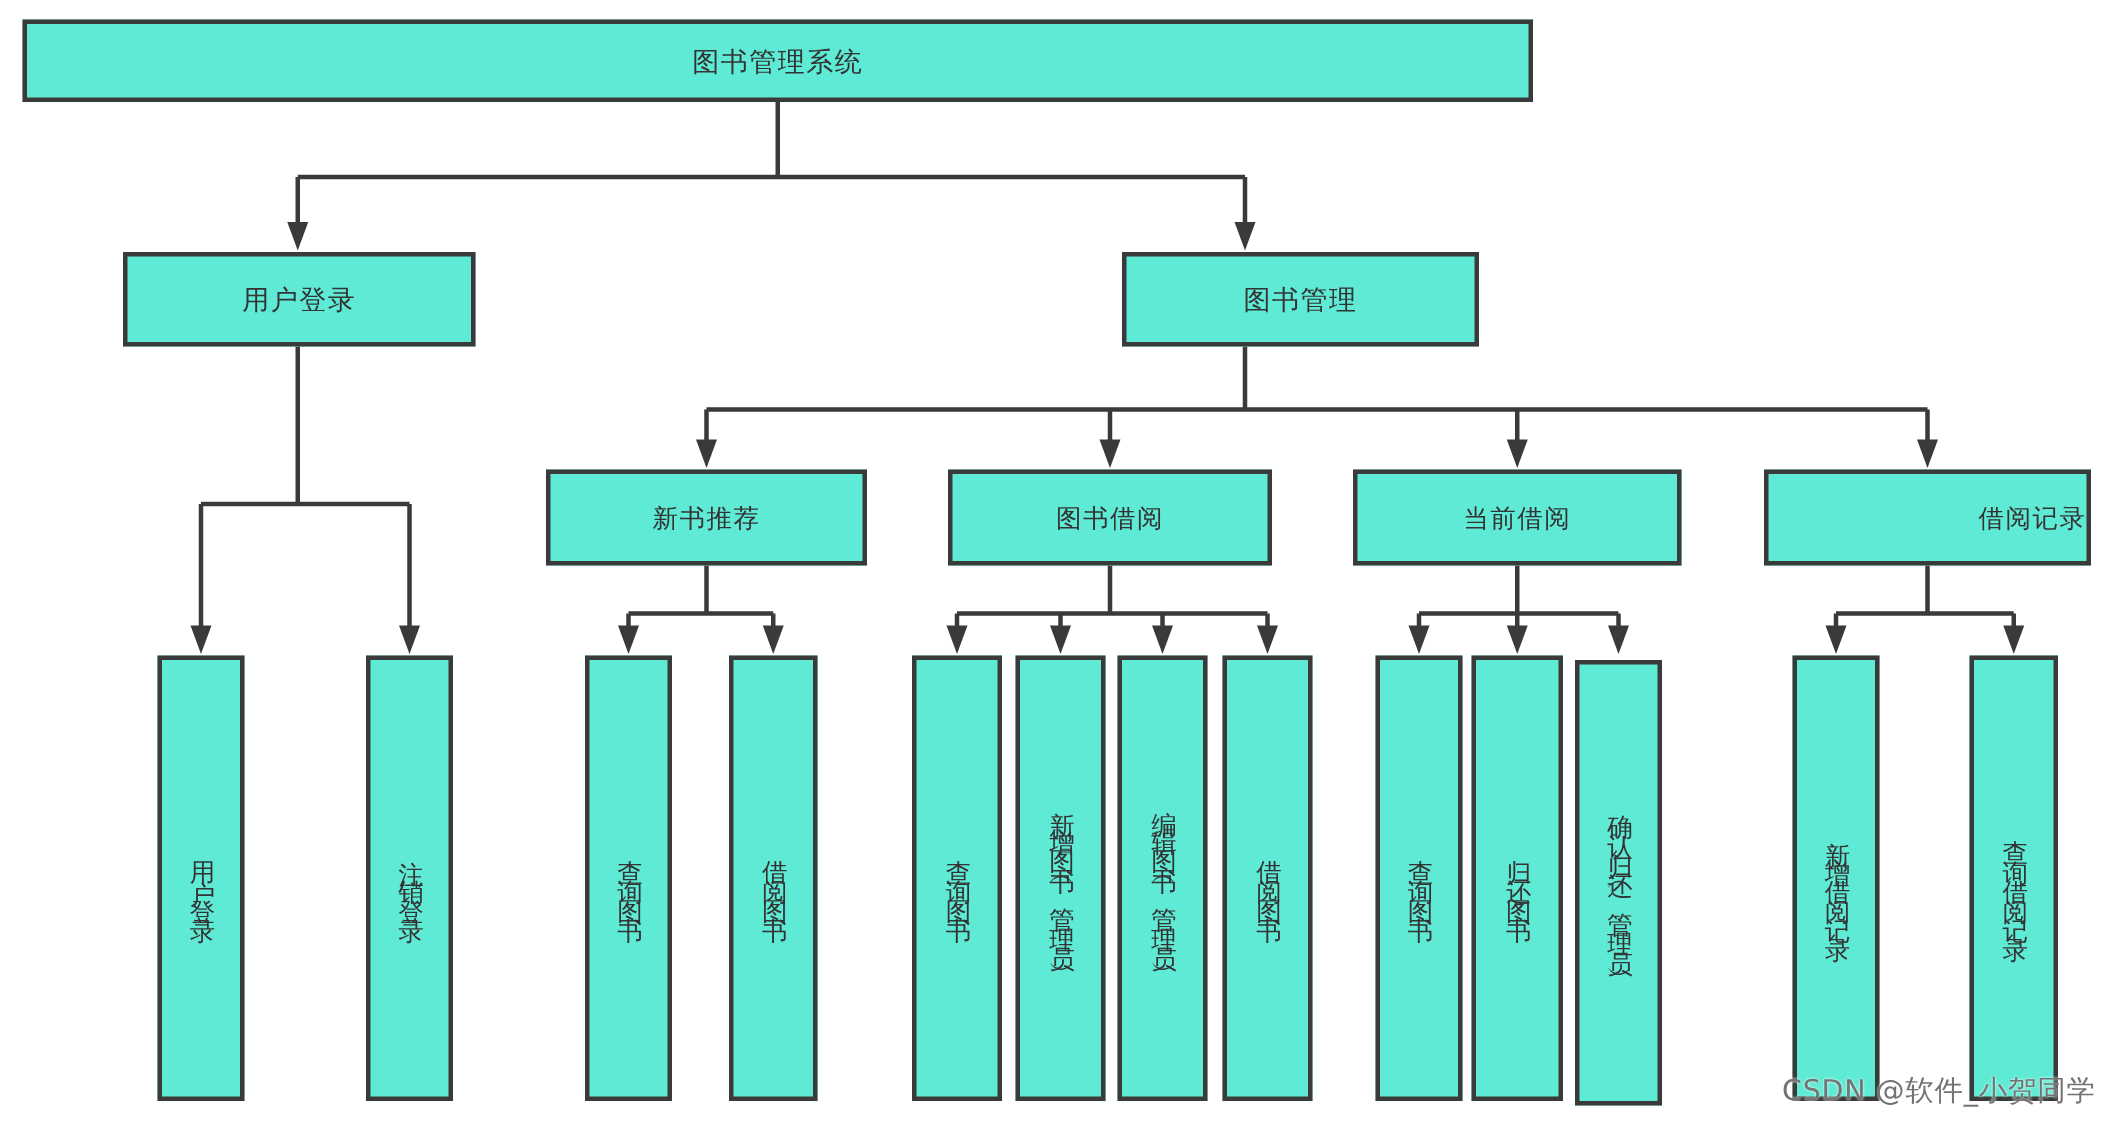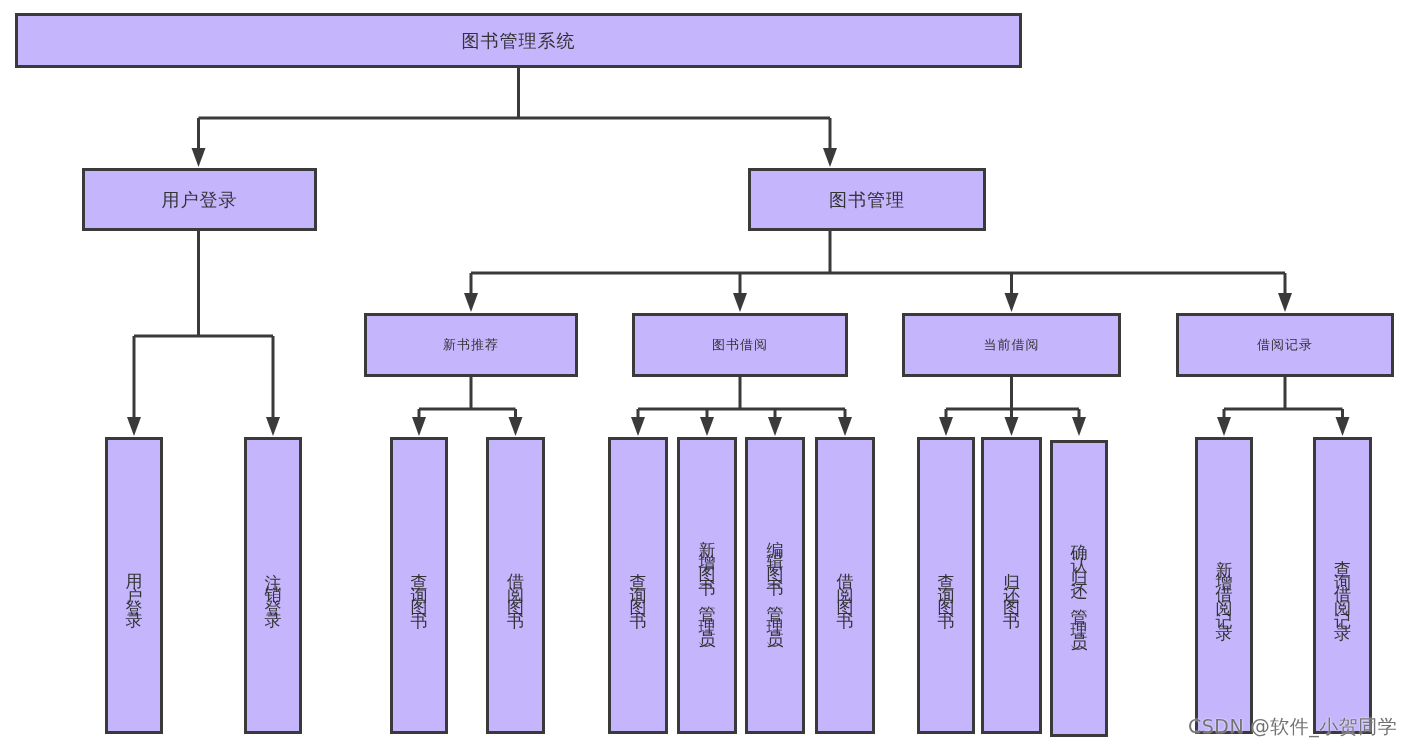--- a/index.html
+++ b/index.html
@@ -13,35 +13,35 @@
   }
   #connectors {
     position: absolute;
     left: 0; top: 0;
     width: 1405px; height: 747px;
     pointer-events: none;
   }
   .node {
     position: absolute;
     box-sizing: border-box;
-    background: #c4b5fd;
+    background: #5eead4;
     border: 3px solid #3a3a3a;
     display: flex;
     align-items: center;
     justify-content: center;
     color: #333333;
     z-index: 2;
   }
   .h-label {
     font-size: 18px;
     letter-spacing: 1px;
     white-space: nowrap;
     color: #333333;
   }
-  .lvl3 .h-label { font-size: 13px; }
+  .lvl3 .h-label { font-size: 17px; }
   .leaf {
     border-width: 3px;
   }
   .v-label {
     writing-mode: vertical-rl;
     text-orientation: mixed;
     font-size: 17px;
     letter-spacing: 13px;
     line-height: 1;
     color: #333333;
@@ -148,21 +148,21 @@
 
   <div class="node lvl3" style="left:364px; top:313px; width:214px; height:64px;">
     <span class="h-label">新书推荐</span>
   </div>
   <div class="node lvl3" style="left:632px; top:313px; width:216px; height:64px;">
     <span class="h-label">图书借阅</span>
   </div>
   <div class="node lvl3" style="left:902px; top:313px; width:219px; height:64px;">
     <span class="h-label">当前借阅</span>
   </div>
-  <div class="node lvl3" style="left:1176px; top:313px; width:218px; height:64px;">
+  <div class="node lvl3" style="left:1176px; top:313px; width:218px; height:64px;justify-content:flex-end;">
     <span class="h-label">借阅记录</span>
   </div>
 
   <div class="node leaf" style="left:105px; top:437px; width:58px; height:297px;">
     <span class="v-label">用户登录</span>
   </div>
   <div class="node leaf" style="left:244px; top:437px; width:58px; height:297px;">
     <span class="v-label">注销登录</span>
   </div>
 

